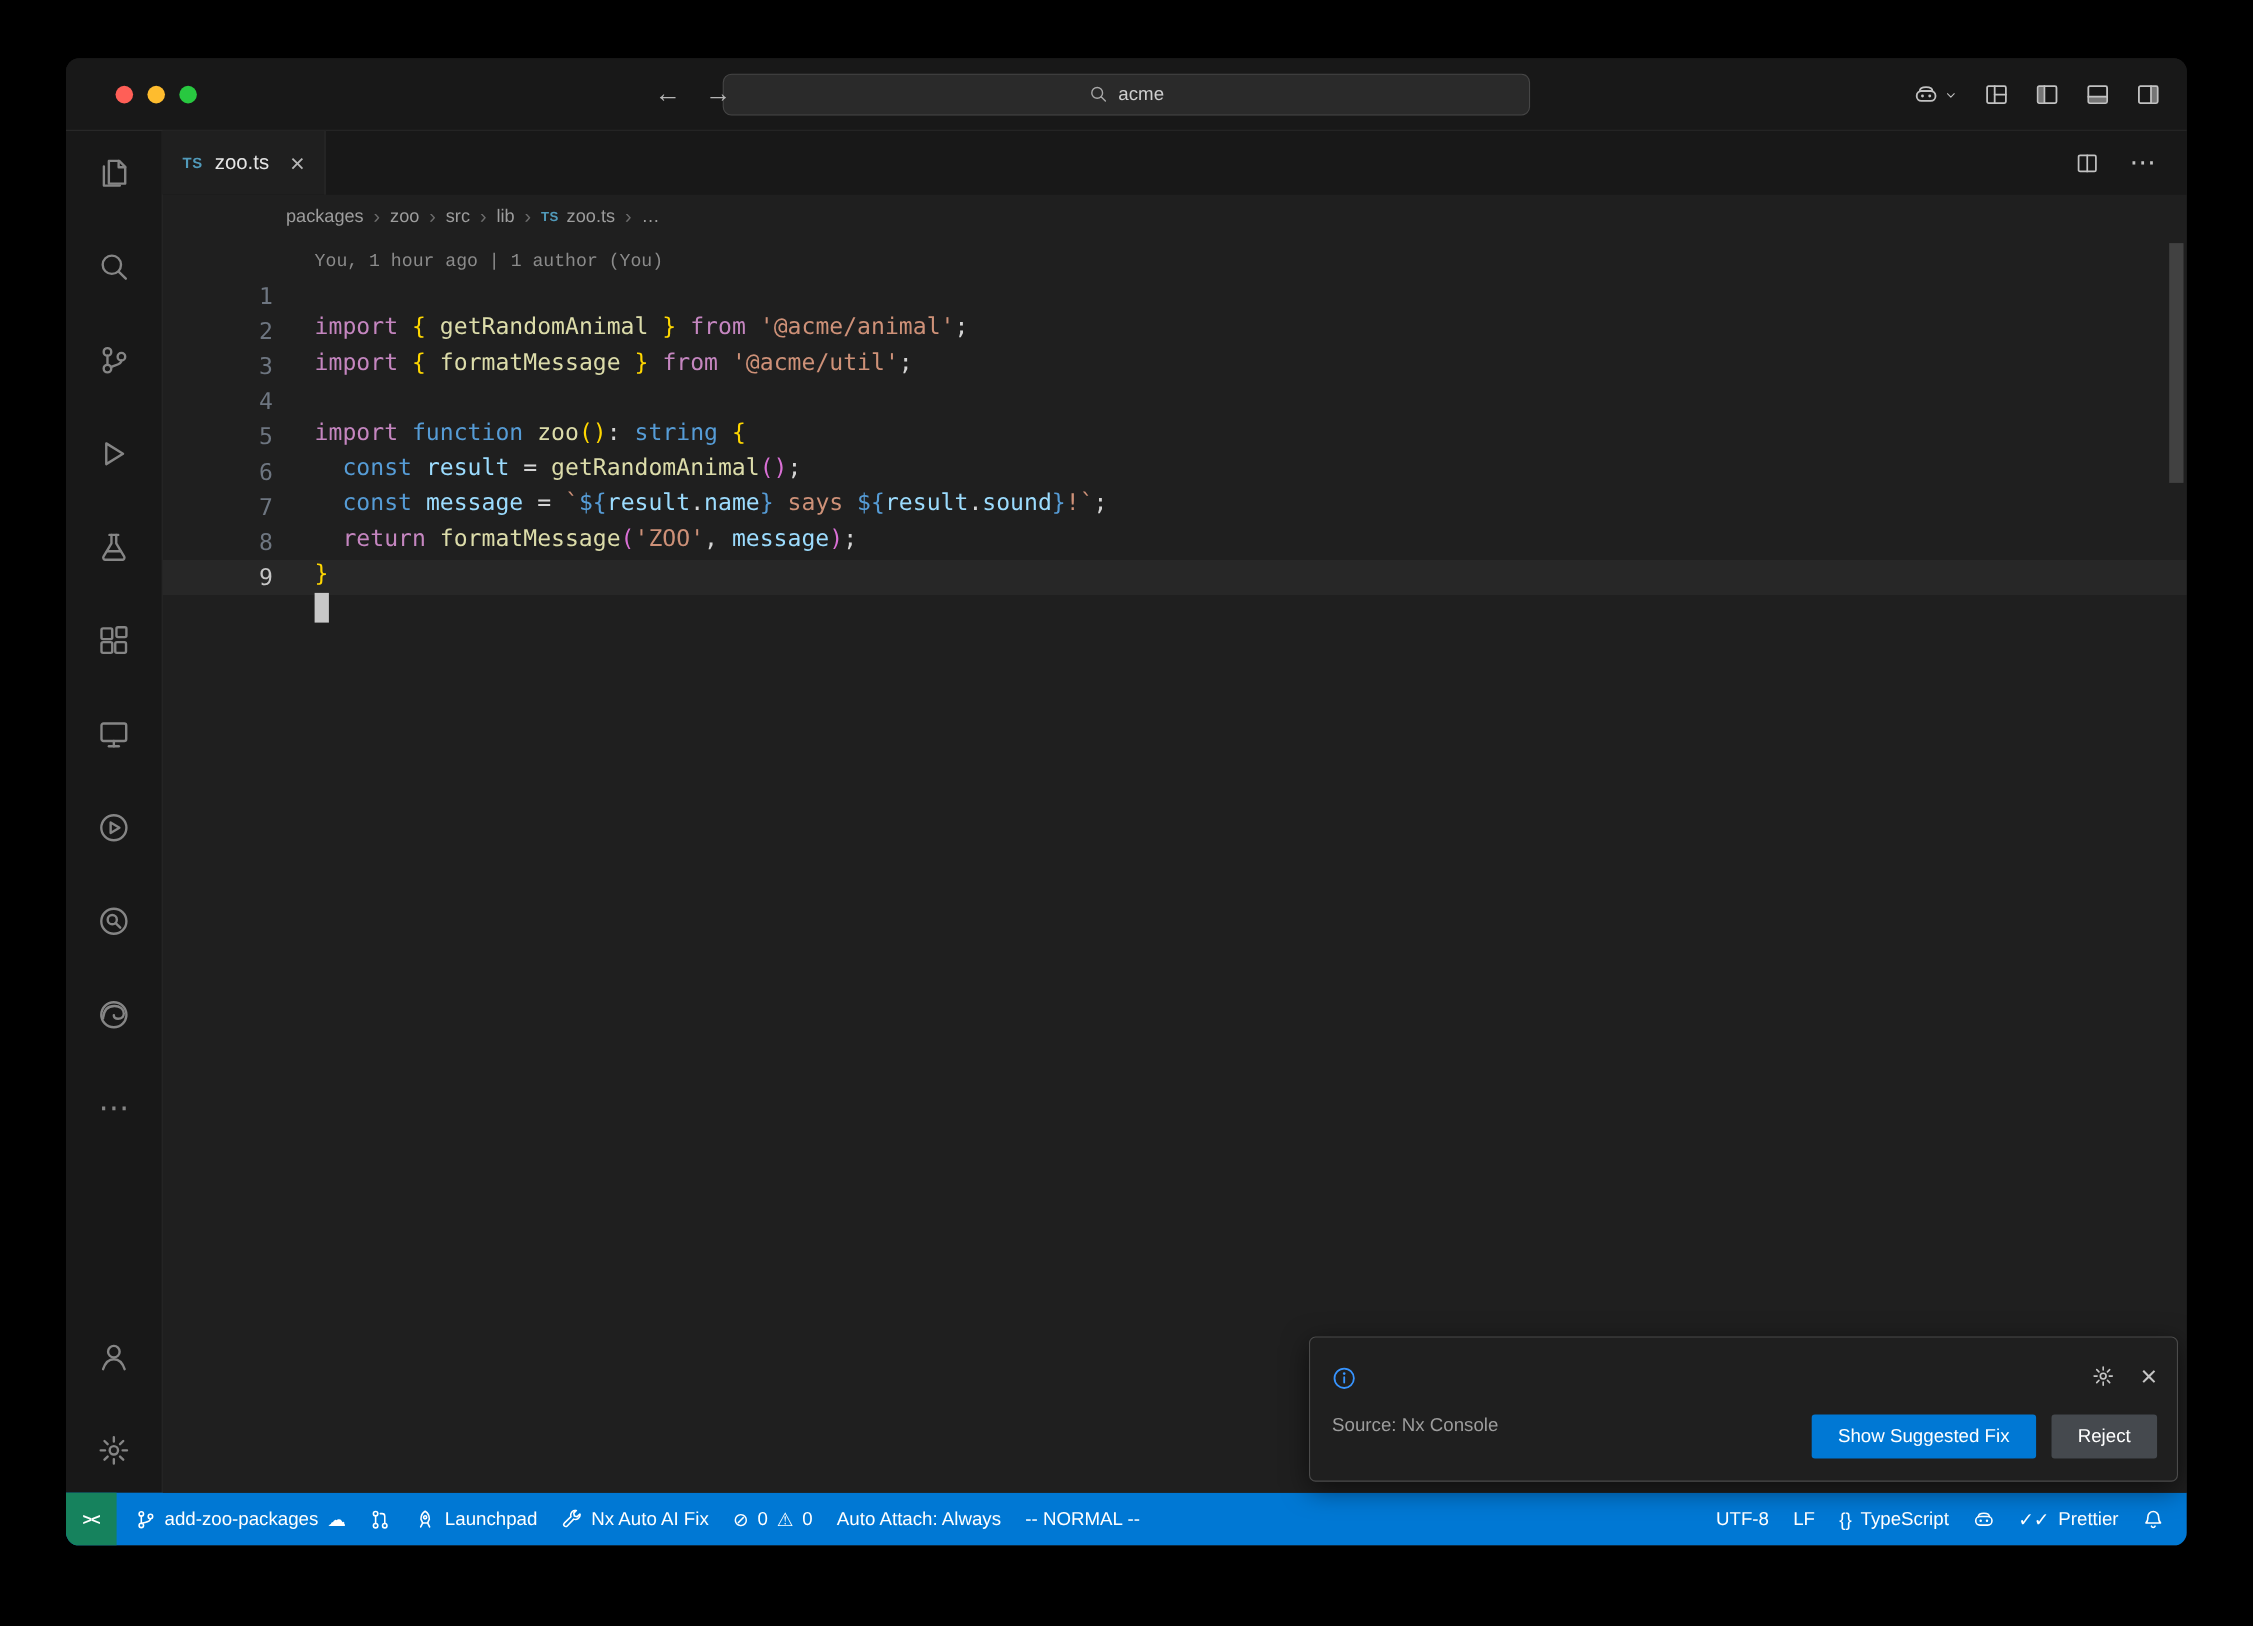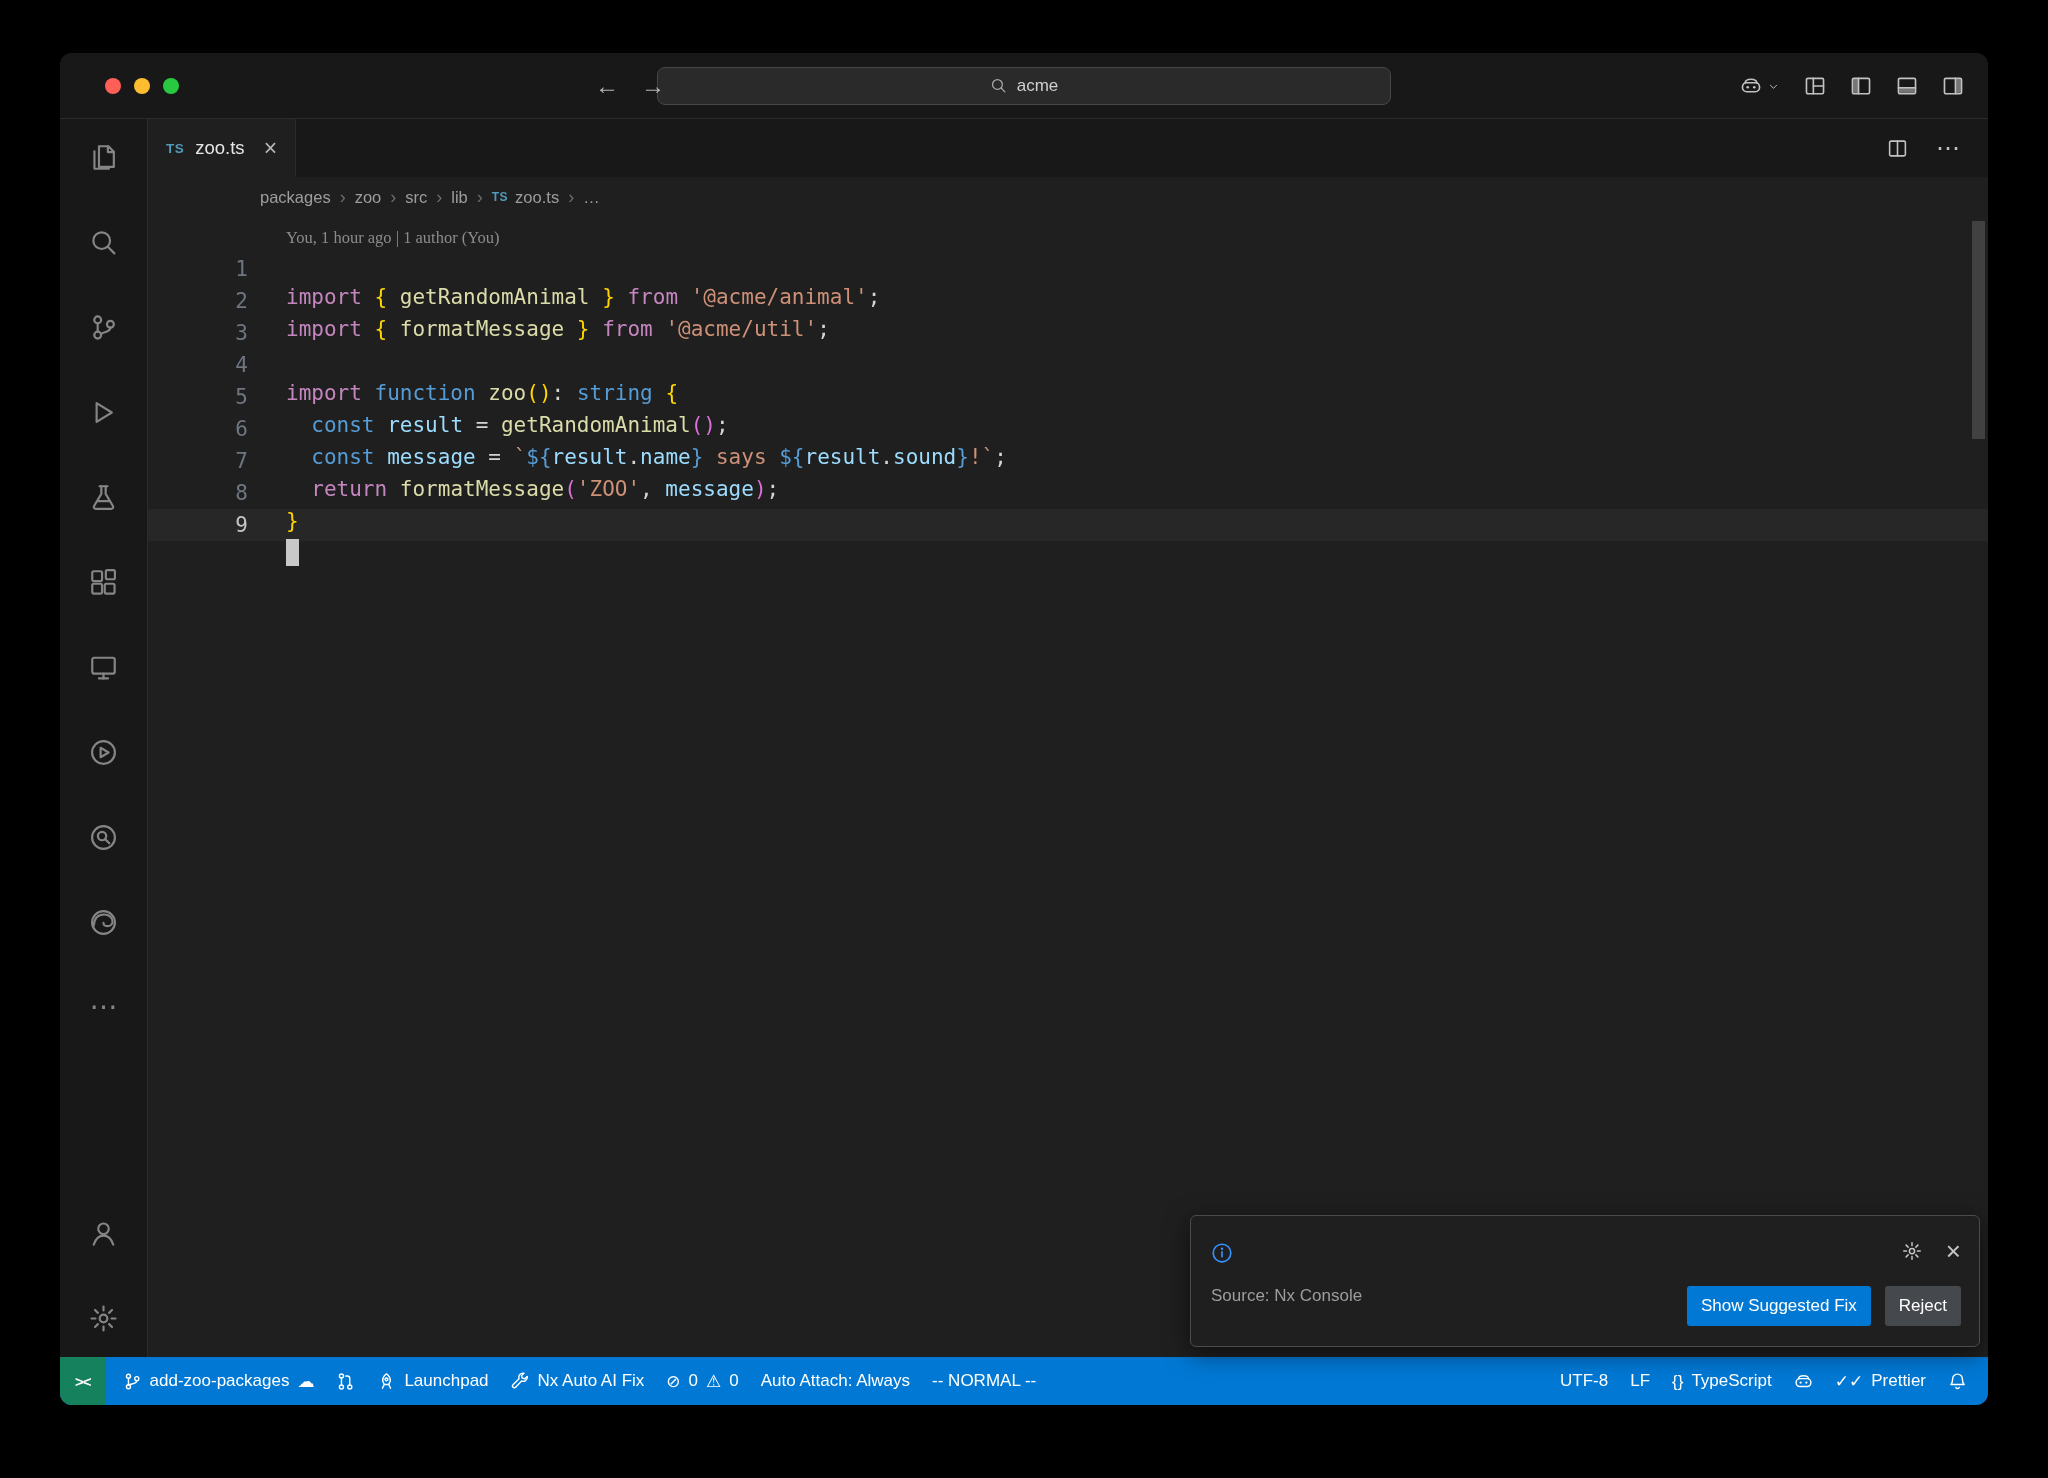--- a/index.html
+++ b/index.html
@@ -53,21 +53,21 @@
   .breadcrumb { height:40px; flex:none; display:flex; align-items:center; gap:9px;
                 padding-left:112px; color:#9d9d9d; font-size:16.5px; }
   .bc-sep { color:#6d6d6d; font-size:18px; }
   .bc-file { display:flex; align-items:center; gap:7px; }
   .ts-mini { color:#519aba; font-weight:bold; font-size:12px; letter-spacing:.5px; }
 
   
   .code-area { flex:1; position:relative; padding-top:6px;
                font-family:"DejaVu Sans Mono", monospace; font-size:21px; }
   .blame { height:30px; line-height:30px; margin-left:138px; color:#8b8b8b;
-           font-family:Liberation Serif, serif; font-size:16.5px; }
+           font-family:Liberation Mono, monospace; font-size:16.5px; }
   .code-line { display:flex; height:32px; line-height:32px; }
   .code-line.active { background:rgba(255,255,255,0.04); }
   .ln { width:138px; flex:none; text-align:right; padding-right:38px; color:#6e7681; }
   .code-line.active .ln { color:#c6c6c6; }
   .code-text { white-space:pre; color:#d4d4d4;margin-top:28px; }
   .tk-kw { color:#c586c0; } .tk-k2 { color:#569cd6; } .tk-fn { color:#dcdcaa; }
   .tk-v { color:#9cdcfe; } .tk-s { color:#ce9178; } .tk-b1 { color:#ffd700; }
   .tk-b2 { color:#da70d6; } .tk-t { color:#569cd6; } .tk-p { color:#d4d4d4; }
   .vim-cursor { display:inline-block; width:13px; height:27px; background:#c8c8c8;
                 vertical-align:middle; margin-top:-4px; }
@@ -81,21 +81,21 @@
   .toast-info { color:#3794ff; margin-top:4px; }
   .toast-info svg { width:22px; height:22px; display:block; }
   .toast-msg { color:#cccccc; font-size:18px; line-height:1.62; max-width:552px; }
   .toast-icons { margin-left:auto; display:flex; align-items:center; gap:24px; color:#c5c5c5; }
   .toast-gear svg { width:20px; height:20px; display:block; }
   .toast-close { font-size:26px; line-height:1; color:#c5c5c5; }
   .toast-bottom { display:flex; padding:14px 18px 20px 20px; }
   .toast-source { color:#9d9d9d; font-size:17px; }
   .toast-buttons { margin-left:auto; display:flex; gap:14px; }
   .btn { font-family:"Liberation Sans", sans-serif; font-size:17px; border:none; border-radius:3px;
-         padding:10px 14px; color:#fff; cursor:default; }
+         padding:10px 24px; color:#fff; cursor:default; }
   .btn-primary { background:#0078d4; }
   .btn-secondary { background:#45494e; }
 
   
   .statusbar { height:48px; flex:none; background:#0078d4; color:#fff; font-size:17px;
                display:flex; justify-content:space-between; }
   .sb-group { display:flex; align-items:stretch; }
   .sb-group-left { padding-left:0; }
   .sb-group-right { padding-right:10px; }
   .sb-item { display:flex; align-items:center; gap:8px; padding:0 11px; }

